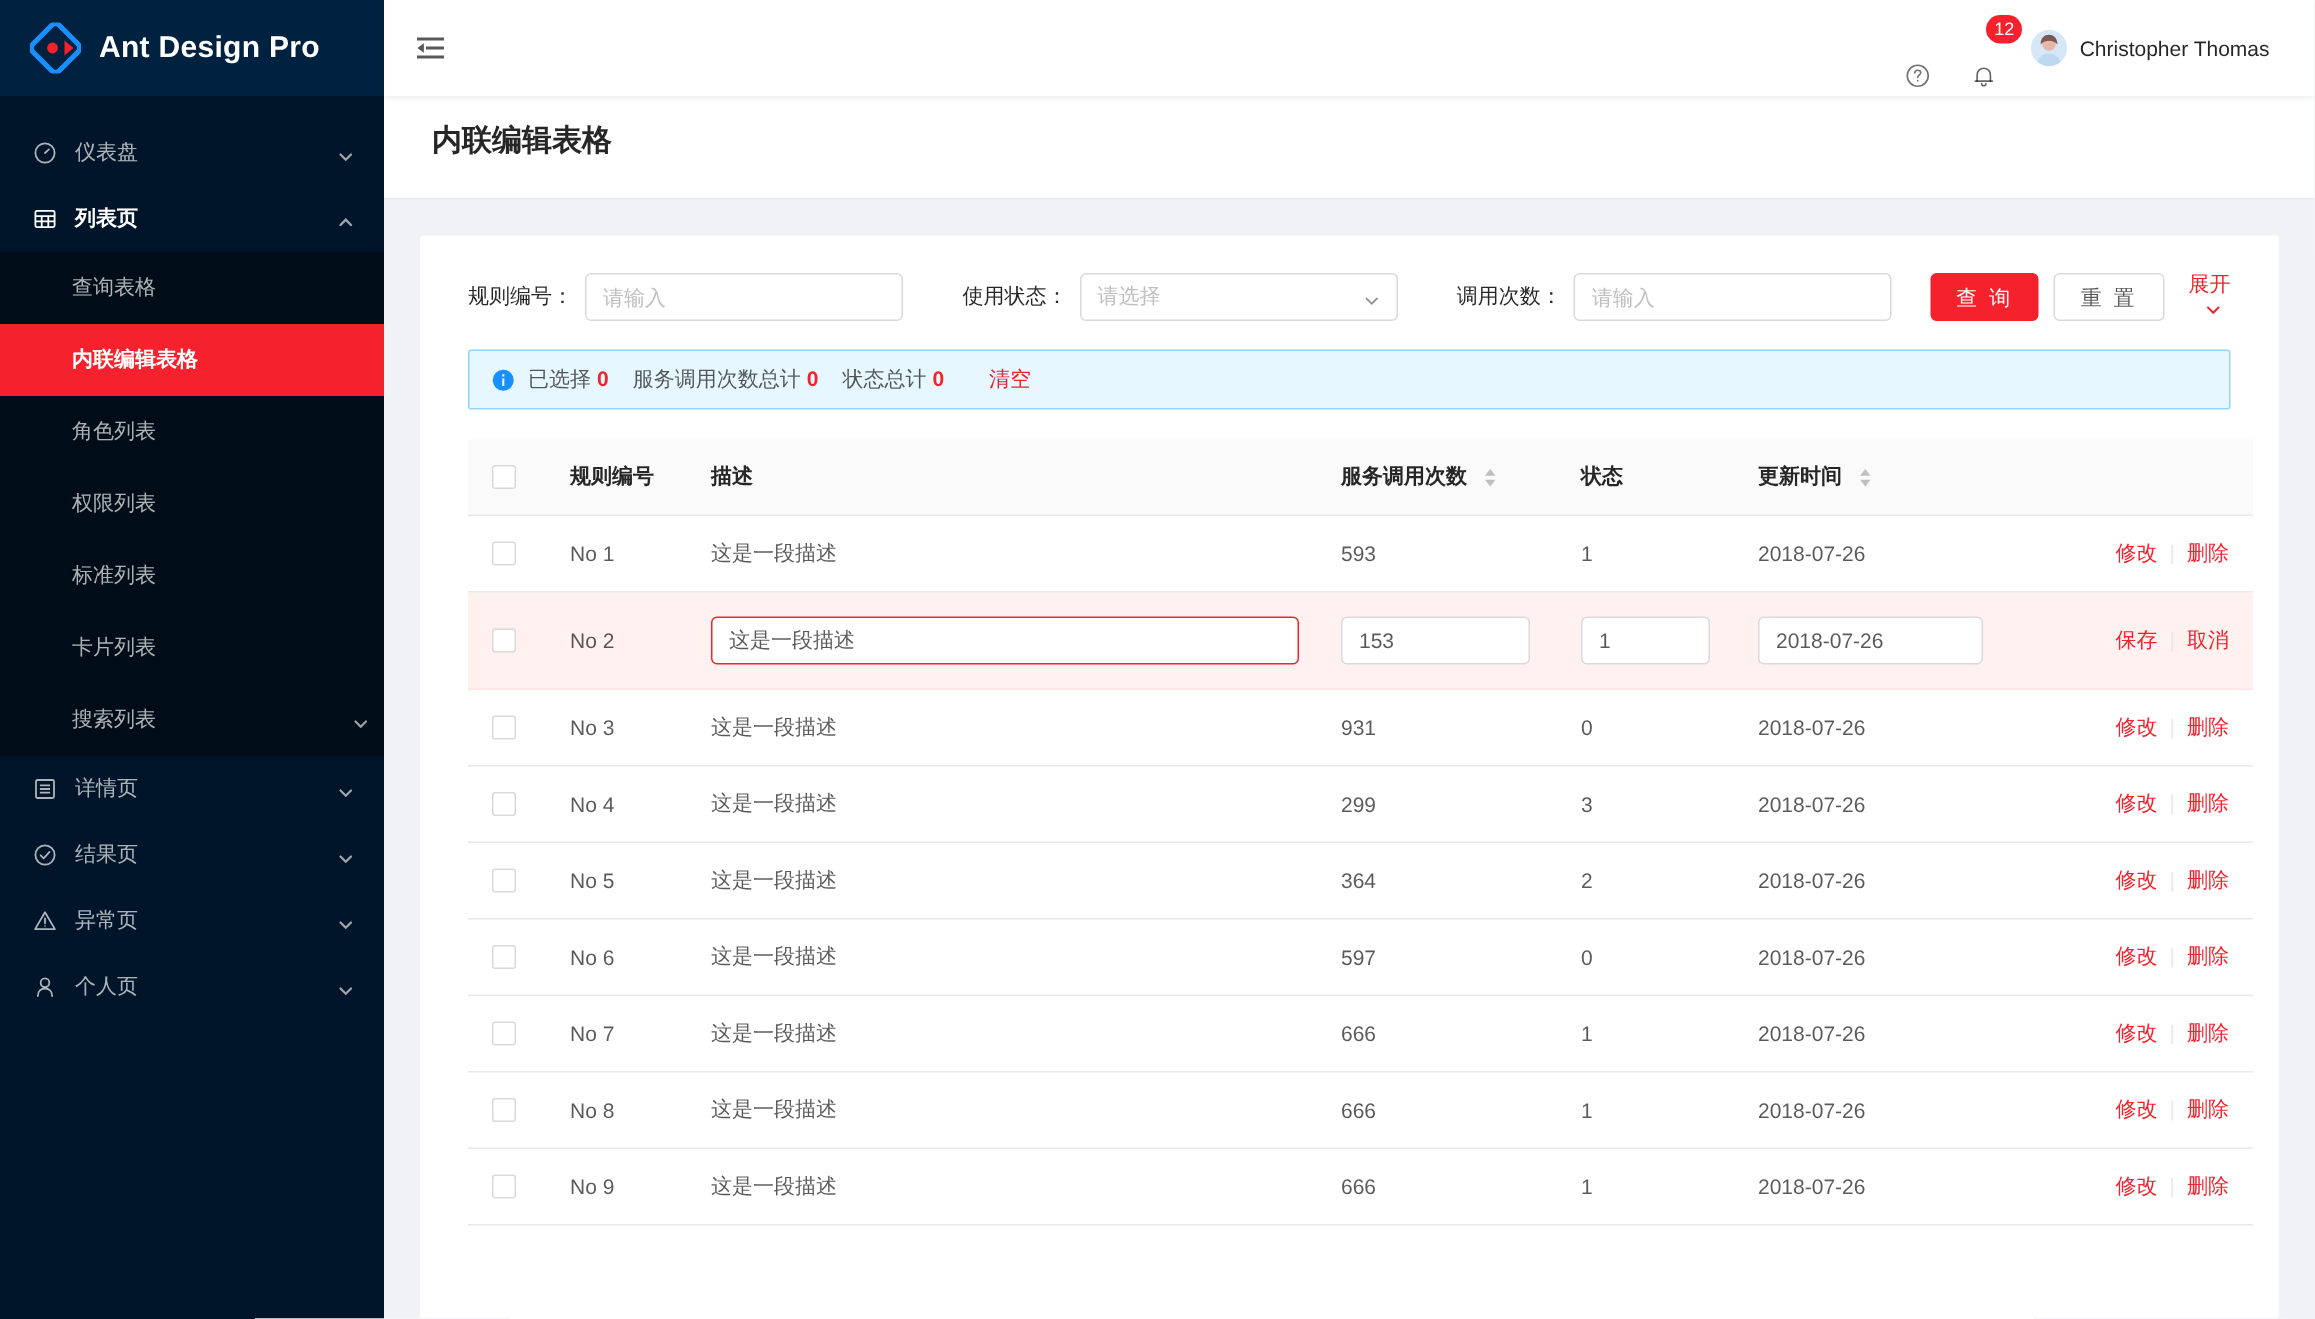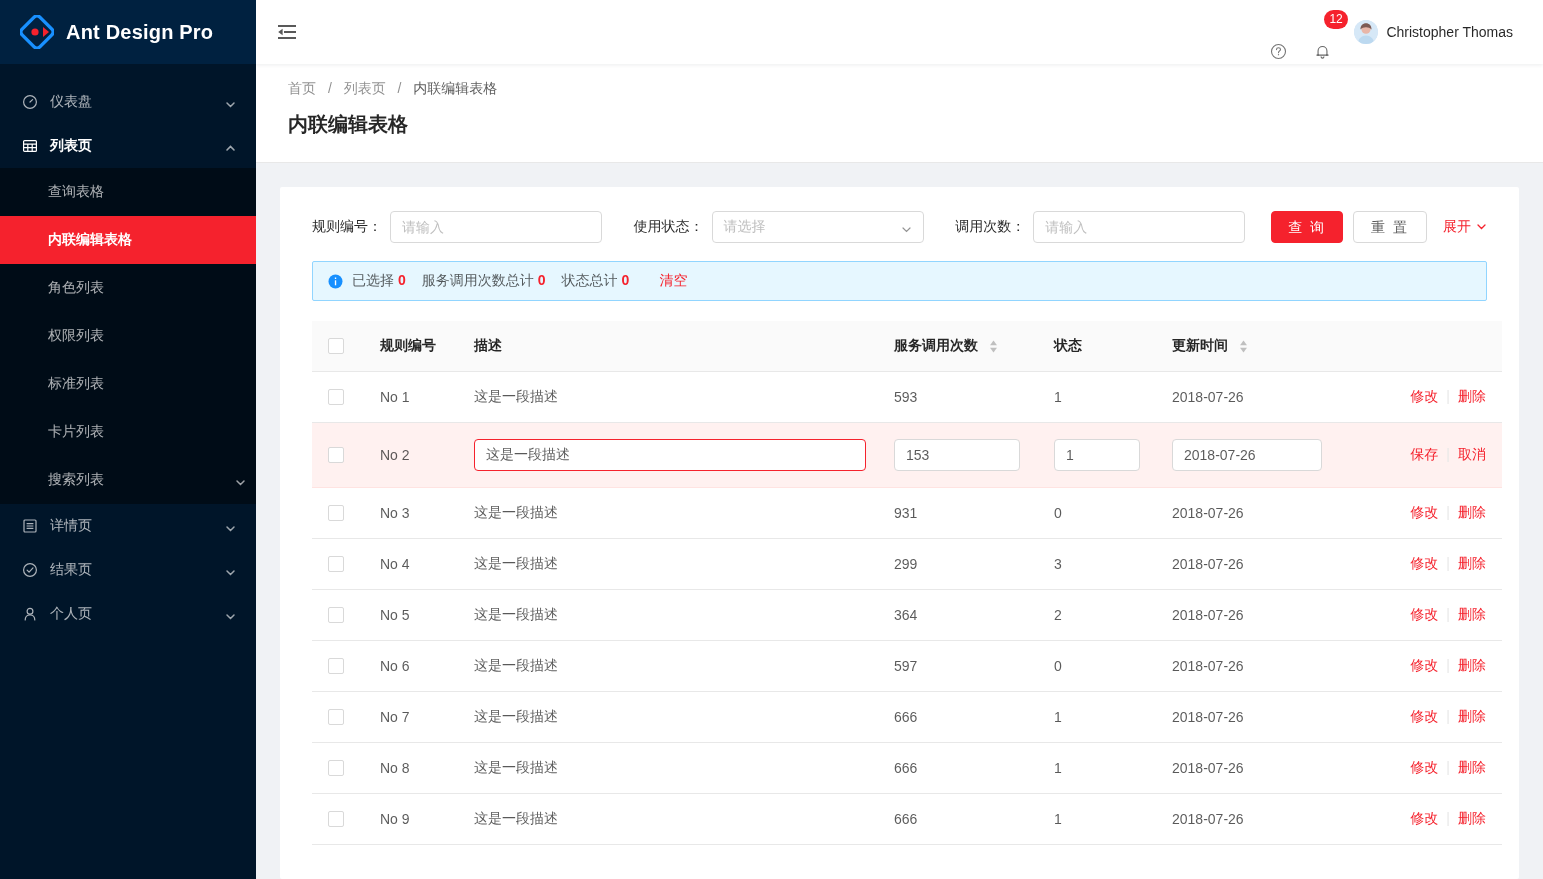--- a/index.html
+++ b/index.html
@@ -131,21 +131,21 @@
     background: #fff; color: rgba(0,0,0,.65); line-height: 30px;
     white-space: nowrap; font-family: inherit;
   }
   .btn-primary {
     background: #f5222d; border-color: #f5222d; color: #fff;
     letter-spacing: 2px; padding: 0 16px;
   }
   .btn-default { margin-left: 10px; letter-spacing: 2px; }
   .expand-link {
     color: #f5222d; font-size: 14px; margin-left: 16px;
-    cursor: pointer; display: flex; align-items: center; white-space: nowrap;
+    cursor: pointer; display: flex; align-items: center; white-space: nowrap; flex-direction: column;
   }
   .expand-link svg { margin-left: 5px; width: 11px; height: 11px; }
 
   
   .alert {
     border: 1px solid #91d5ff; background: #e6f7ff;
     border-radius: 2px; height: 40px;
     display: flex; align-items: center;
     padding: 0 15px; font-size: 14px; color: rgba(0,0,0,.65);
     margin-bottom: 16px;
@@ -302,20 +302,35 @@
           </svg>
         </span>
         <span class="mi-label">结果页</span>
         <span class="mi-arrow">
           <svg viewBox="0 0 11 11" width="11" height="11" fill="none" stroke="#fff" stroke-width="1.5">
               <path d="M2 4 L5.5 7.5 L9 4" stroke-linecap="round"></path>
             </svg>
         </span>
       </div>
 
+      <div class="menu-item">
+        <span class="mi-icon">
+          <svg viewBox="0 0 16 16" width="16" height="16" fill="none" stroke="rgba(255,255,255,.68)" stroke-width="1.2">
+            <path d="M8 2.2 L14.6 13.4 H1.4 Z" stroke-linejoin="round"></path>
+              <path d="M8 6.2 V9.5" stroke-linecap="round"></path>
+              <circle cx="8" cy="11.4" r=".55" fill="rgba(255,255,255,.68)" stroke="none"></circle>
+          </svg>
+        </span>
+        <span class="mi-label">异常页</span>
+        <span class="mi-arrow">
+          <svg viewBox="0 0 11 11" width="11" height="11" fill="none" stroke="#fff" stroke-width="1.5">
+              <path d="M2 4 L5.5 7.5 L9 4" stroke-linecap="round"></path>
+            </svg>
+        </span>
+      </div>
 
       <div class="menu-item">
         <span class="mi-icon">
           <svg viewBox="0 0 16 16" width="16" height="16" fill="none" stroke="rgba(255,255,255,.68)" stroke-width="1.2">
             <circle cx="8" cy="5.2" r="2.9"></circle>
               <path d="M3.2 14 C3.2 10.6 5.5 9 8 9 C10.5 9 12.8 10.6 12.8 14" stroke-linecap="round"></path>
           </svg>
         </span>
         <span class="mi-label">个人页</span>
         <span class="mi-arrow">
@@ -370,27 +385,20 @@
               <path d="M4 24 C4 18.5 7.8 15.6 12 15.6 C16.2 15.6 20 18.5 20 24 Z" fill="#bcd9f0"></path>
               <path d="M6.4 9.6 C6.4 5.3 8.9 3.2 12 3.2 C15.1 3.2 17.6 5.3 17.6 9.6 C16 8 14.4 7.2 12 7.2 C9.6 7.2 8 8 6.4 9.6 Z" fill="#7c5a54"></path>
             </svg>
           </span>
           <span class="user-name">Christopher Thomas</span>
         </div>
       </div>
     </header>
 
     <div class="pageheader">
-      <div class="breadcrumb">
-        <span class="bc-link">首页</span>
-        <span class="bc-sep">/</span>
-        <span class="bc-link">列表页</span>
-        <span class="bc-sep">/</span>
-        <span class="bc-link">内联编辑表格</span>
-      </div>
       <div class="page-title">内联编辑表格</div>
     </div>
 
     <div class="content">
       <div class="card">
 
         <div class="filter-row">
           <div class="filter-field">
             <span class="filter-label">规则编号</span>
             <input class="inp inp-1" value="" placeholder="请输入" style="">

